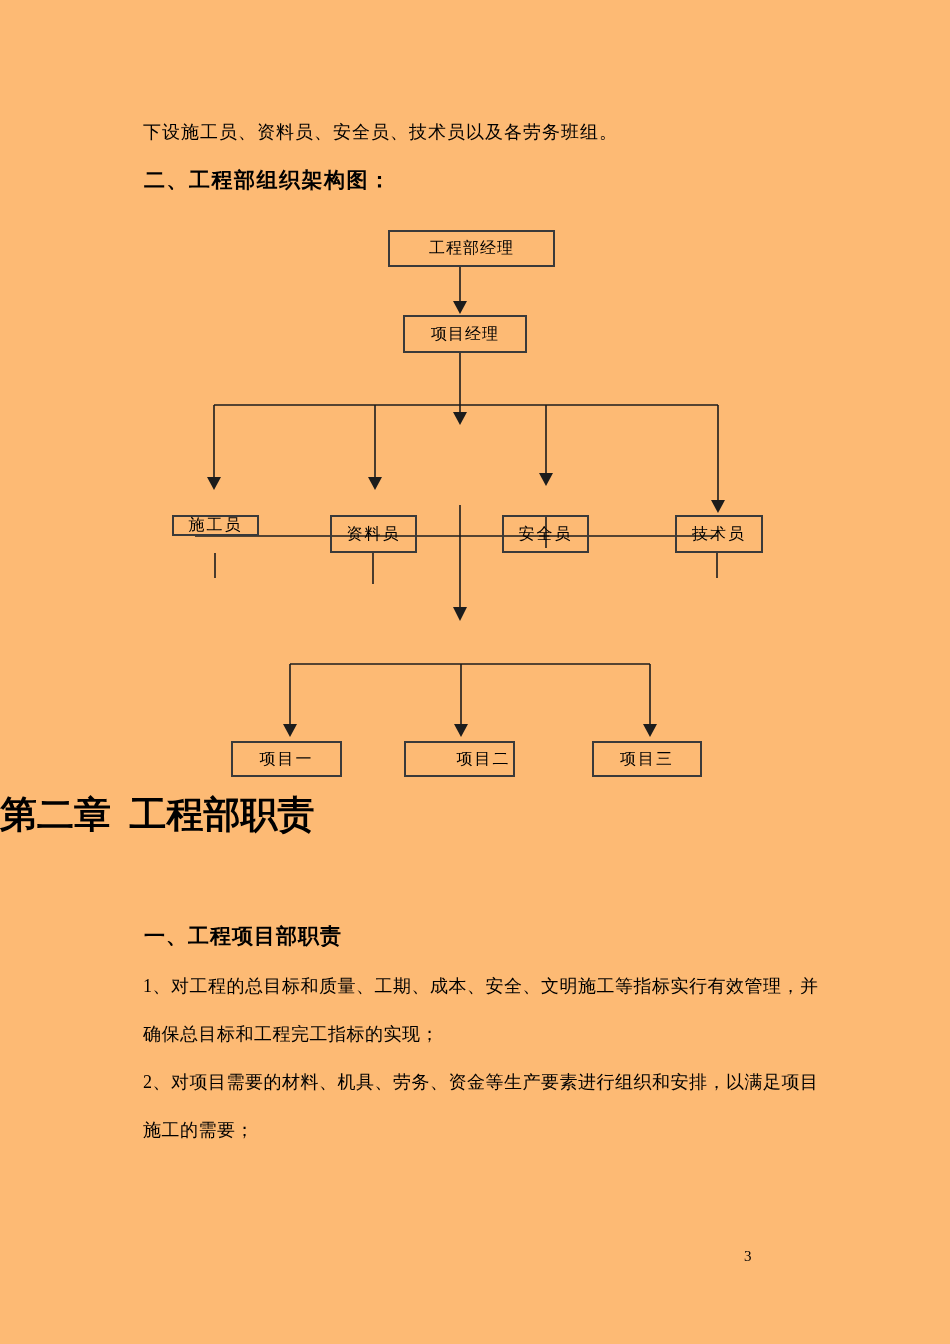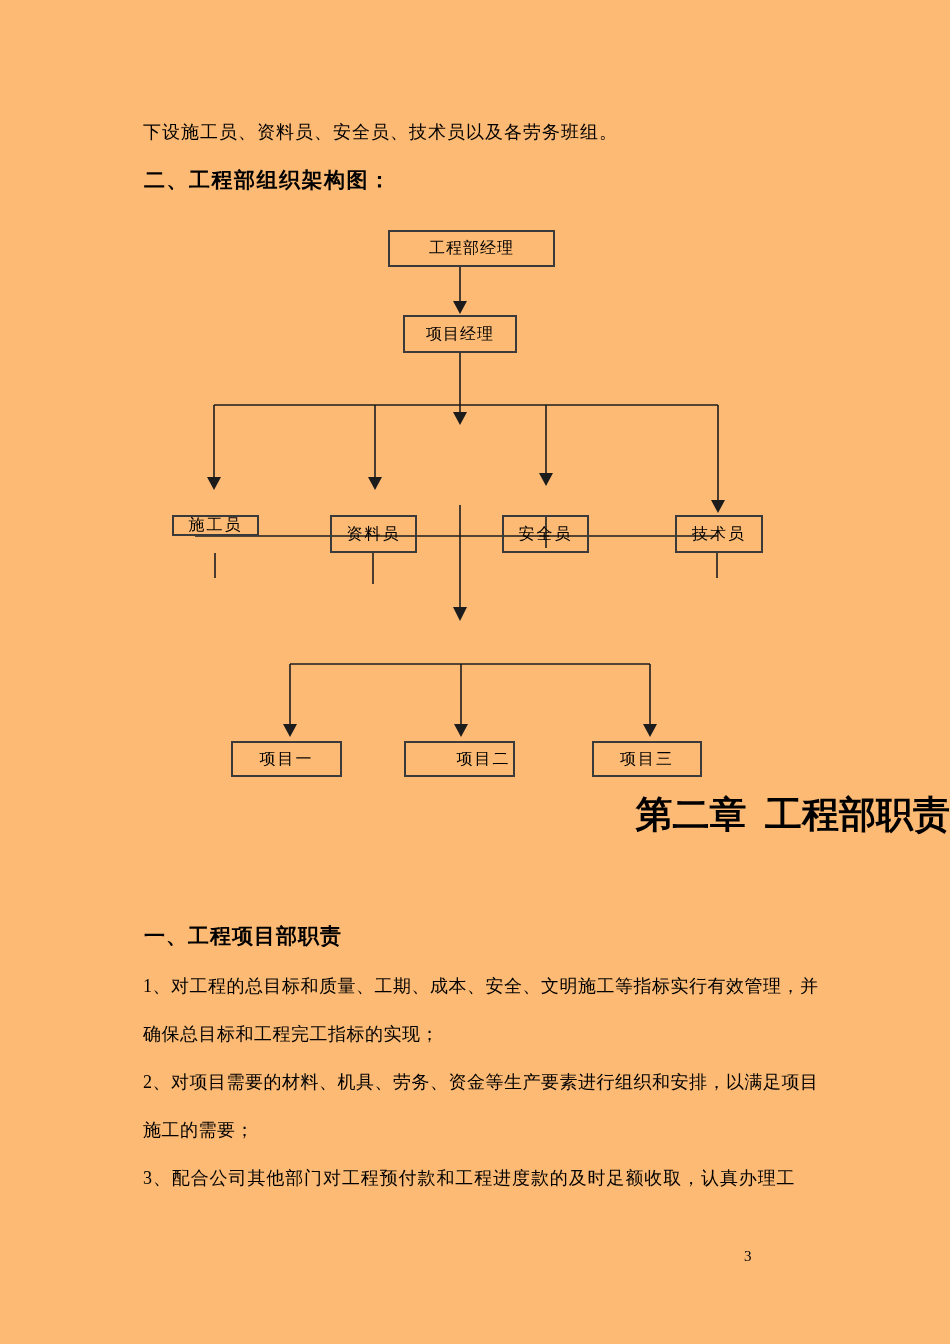--- a/index.html
+++ b/index.html
@@ -36,21 +36,21 @@
     box-sizing: border-box;
   }
   .chart-node.wide { letter-spacing: 1px; }
 
   svg.connectors { position: absolute; left: 0; top: 0; }
   svg.connectors line { stroke: #1c1c1c; stroke-width: 1.6; }
   svg.connectors polygon { fill: #1c1c1c; }
 
   .chapter-title {
     left: 0; top: 790px; width: 950px;
-    text-align: right;
+    text-align: left;
     font-weight: bold; font-size: 37px;
     white-space: pre;
   }
   .section-heading {
     left: 144px; top: 922px;
     font-family: "Liberation Sans", "DejaVu Sans", sans-serif;
     font-weight: bold; font-size: 21px; letter-spacing: 1px;
     white-space: nowrap;
   }
   .body-line {
@@ -114,21 +114,21 @@
       <line x1="290" y1="664" x2="290" y2="725"></line>
       <polygon points="283,724 297,724 290,737"></polygon>
       <line x1="461" y1="664" x2="461" y2="725"></line>
       <polygon points="454,724 468,724 461,737"></polygon>
       <line x1="650" y1="664" x2="650" y2="725"></line>
       <polygon points="643,724 657,724 650,737"></polygon>
     </svg>
 
     <div class="chart-node wide" style="left:388px; top:230px; width:167px; height:37px;">工程部经理</div>
 
-    <div class="chart-node wide" style="left:403px; top:315px; width:114px; height:38px;">项目经理</div>
+    <div class="chart-node wide" style="left:403px; top:315px; width:124px; height:38px;">项目经理</div>
 
     <div class="chart-node" style="left:172px; top:515px; width:87px; height:21px;">施工员</div>
 
     <div class="chart-node" style="left:330px; top:515px; width:87px; height:38px;">资料员</div>
 
     <div class="chart-node" style="left:502px; top:515px; width:87px; height:38px;">安全员</div>
 
     <div class="chart-node" style="left:675px; top:515px; width:88px; height:38px;">技术员</div>
 
     <div class="chart-node" style="left:231px; top:741px; width:111px; height:36px;">项目一</div>
@@ -139,17 +139,16 @@
   </div>
 
   <div class="abs chapter-title">第二章  工程部职责</div>
 
   <div class="abs section-heading">一、工程项目部职责</div>
 
   <div class="abs body-line l1">1、对工程的总目标和质量、工期、成本、安全、文明施工等指标实行有效管理，并</div>
   <div class="abs body-line l2">确保总目标和工程完工指标的实现；</div>
   <div class="abs body-line l3">2、对项目需要的材料、机具、劳务、资金等生产要素进行组织和安排，以满足项目</div>
   <div class="abs body-line l4">施工的需要；</div>
-  <div class="abs body-line l5">3、配合公司其他部门对工程预付款和工程进度款的及时足额收取，认真办理工</div>
 
   <div class="abs page-number">3</div>
 
 </div>
 
 </body></html>

